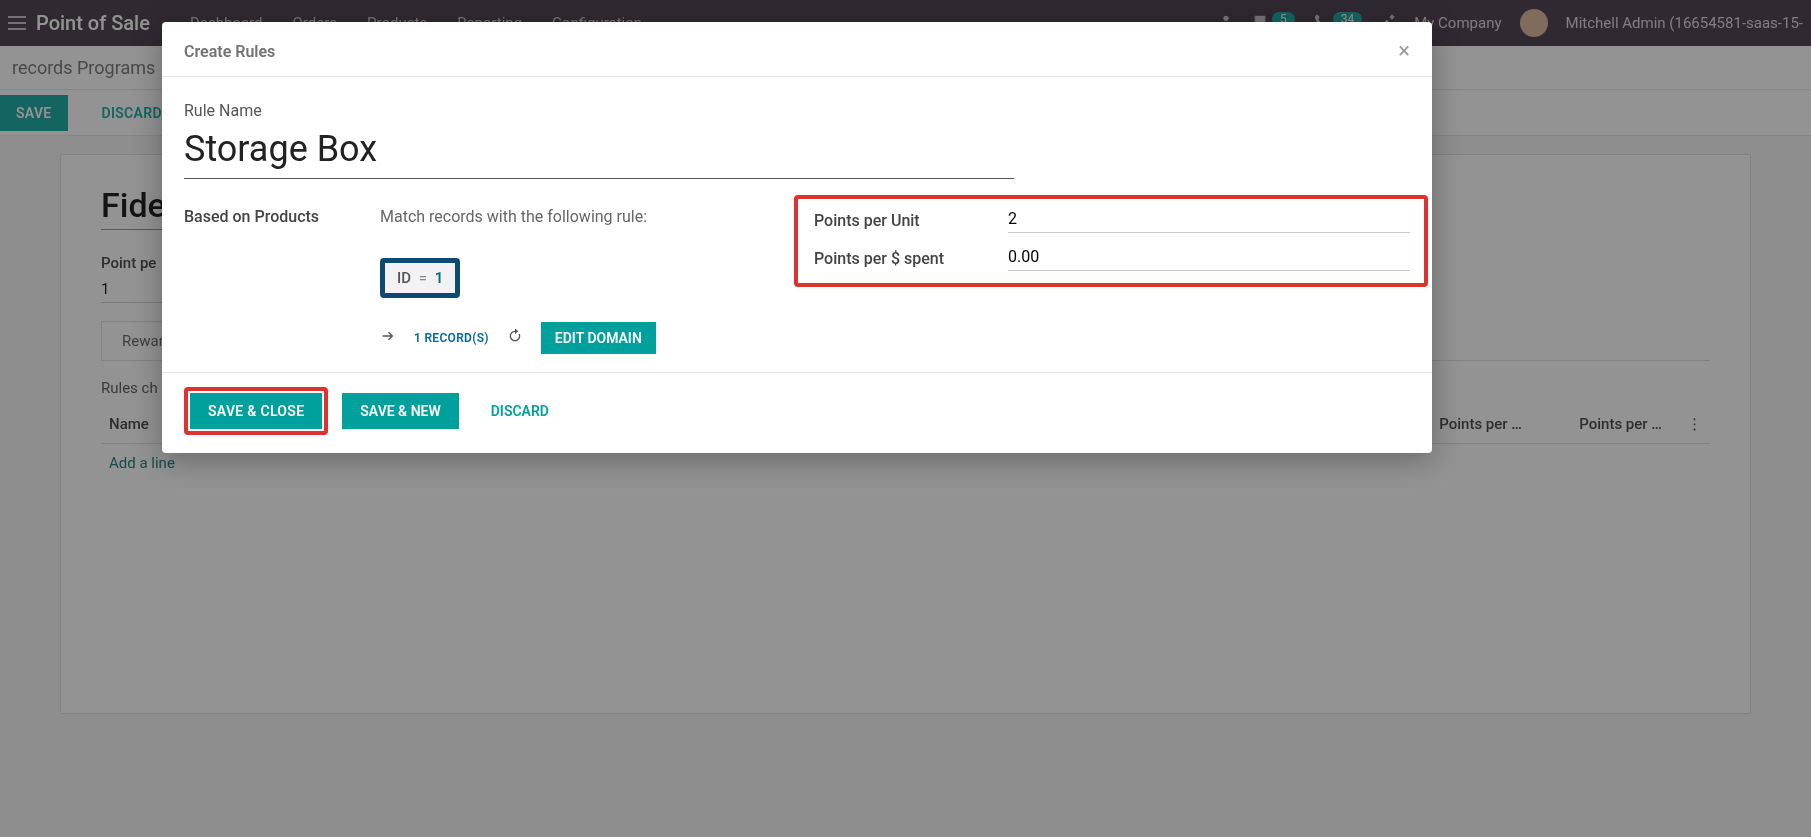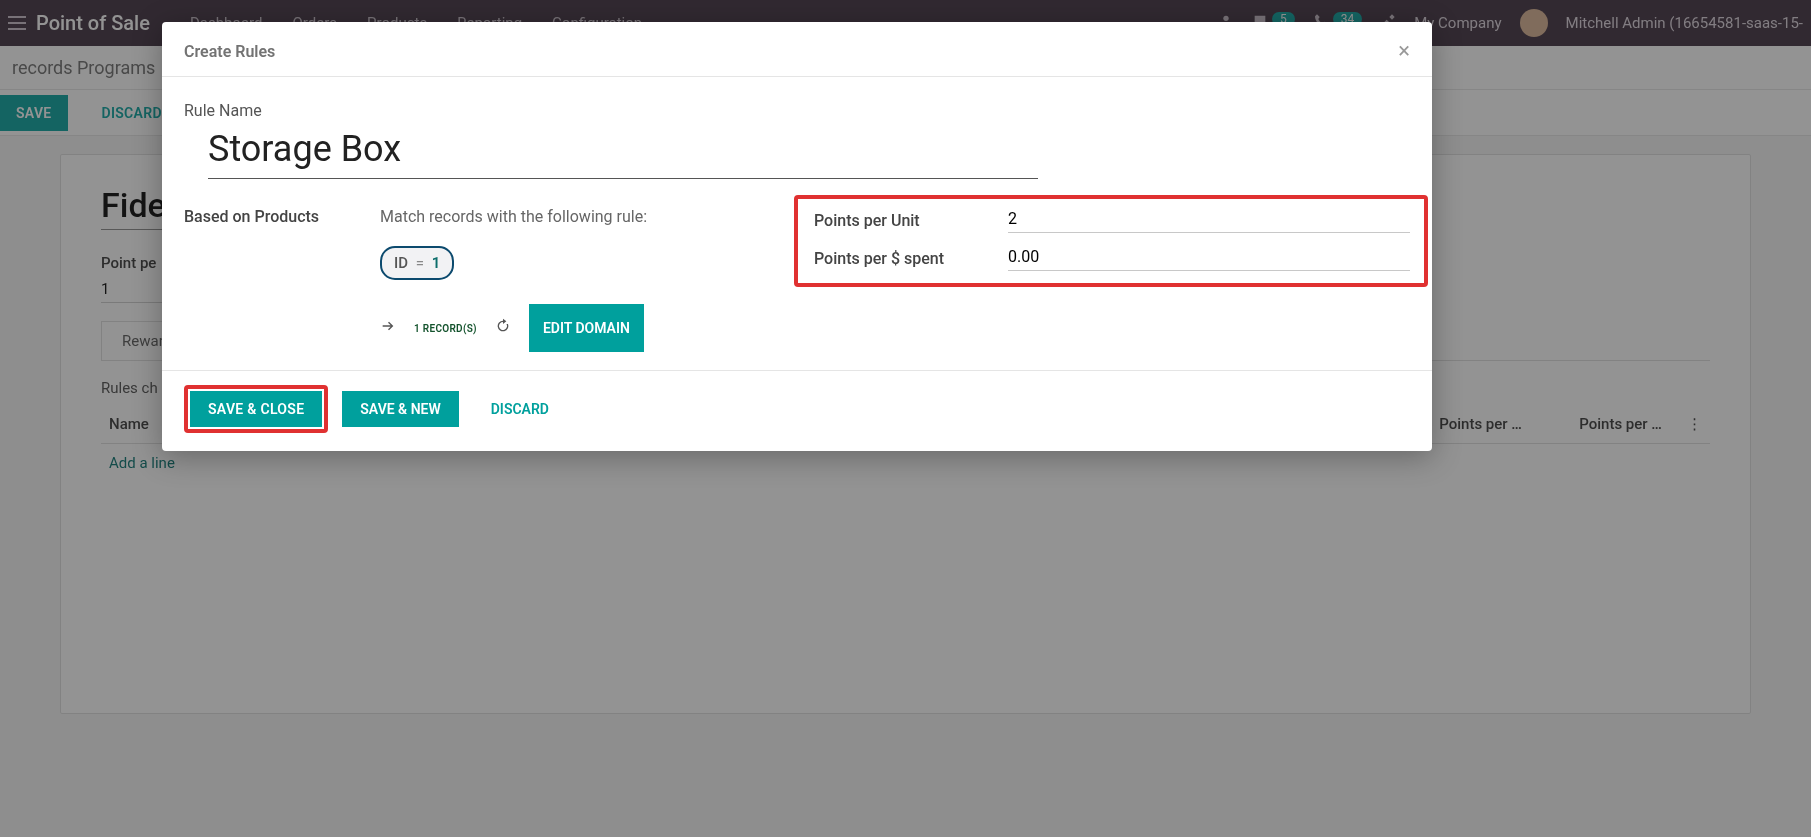--- a/index.html
+++ b/index.html
@@ -44,33 +44,33 @@
   
   .overlay { position: absolute; inset: 0; background: rgba(40,40,40,0.5); }
 
   
   .modal { position: absolute; left: 162px; top: 22px; width: 1270px; background: #fff; border-radius: 4px; box-shadow: 0 6px 30px rgba(0,0,0,0.3); }
   .modal-header { padding: 18px 22px 14px; border-bottom: 1px solid #e5e5e5; display: flex; align-items: center; }
   .modal-header .title { font-size: 16px; font-weight: 600; color: #737373; }
   .modal-header .close { margin-left: auto; font-size: 22px; color: #999; cursor: pointer; line-height: 1; }
   .modal-body { padding: 24px 22px 18px; }
   .modal-body .rule-label { font-size: 16px; color: #555; margin-bottom: 6px; }
-  .modal-body .rule-name-input { font-size: 36px; font-weight: 400; color: #222; width: 830px; border: none; border-bottom: 1px solid #555; padding: 2px 0 8px; margin-bottom: 28px; outline: none; margin-left: 24px; }
+  .modal-body .rule-name-input { font-size: 36px; font-weight: 400; color: #222; width: 830px; border: none; border-bottom: 1px solid #555; padding: 2px 0 8px; margin-bottom: 28px; outline: none; }
   .modal-cols { display: flex; gap: 40px; }
   .col-left { width: 590px; display: flex; }
   .col-left .lbl { width: 196px; font-size: 16px; color: #444; font-weight: 500; }
   .col-left .desc { font-size: 16px; color: #666; }
-  .domain-chip { margin-top: 20px; display: inline-block; background: #f2f2f4; border: 2px solid #0c4a6e; padding: 6px 12px; border-radius: 15px; font-size: 15px; }
+  .domain-chip { margin-top: 32px; display: inline-block; background: #f2f2f4; border: 5px solid #0c4a6e; padding: 6px 12px; border-radius: 4px; font-size: 15px; }
   .domain-chip .id-k { color: #555; font-weight: 500; }
   .domain-chip .eq { color: #888; margin: 0 4px; }
   .domain-chip .id-v { color: #0d6e6b; font-weight: 600; }
   .domain-actions { margin-top: 24px; display: flex; align-items: center; gap: 18px; }
   .domain-actions .arrow, .domain-actions .refresh { color: #555; font-size: 15px; }
-  .domain-actions .records-link { color: #14532d; font-weight: 600; font-size: 10px; letter-spacing: 0.3px; cursor: pointer; }
-  .edit-domain-btn { background: #00a09d; color: #fff; border: none; padding: 16px 14px; font-weight: 600; font-size: 14px; cursor: pointer; }
+  .domain-actions .records-link { color: #0369a1; font-weight: 600; font-size: 12px; letter-spacing: 0.3px; cursor: pointer; }
+  .edit-domain-btn { background: #00a09d; color: #fff; border: none; padding: 8px 14px; font-weight: 600; font-size: 14px; cursor: pointer; }
 
   .col-right { flex: 1; position: relative; }
   .highlight-box { position: absolute; border: 4px solid #e03131; border-radius: 4px; left: -20px; top: -12px; width: 634px; height: 92px; pointer-events: none; }
   .kv-row { display: flex; align-items: center; margin-bottom: 12px; }
   .kv-row .k { width: 194px; font-size: 16px; color: #444; font-weight: 500; }
   .kv-row .v { flex: 1; }
   .kv-row input { width: 100%; border: none; border-bottom: 1px solid #c8c8c8; font-size: 16px; padding: 2px 0 4px; outline: none; }
 
   .modal-footer { border-top: 1px solid #e5e5e5; padding: 14px 22px 18px; }
   .modal-footer .save-close { background: #00a09d; color: #fff; border: none; padding: 10px 18px; font-weight: 600; font-size: 14px; letter-spacing: 0.3px; cursor: pointer; margin-right: 12px; }

